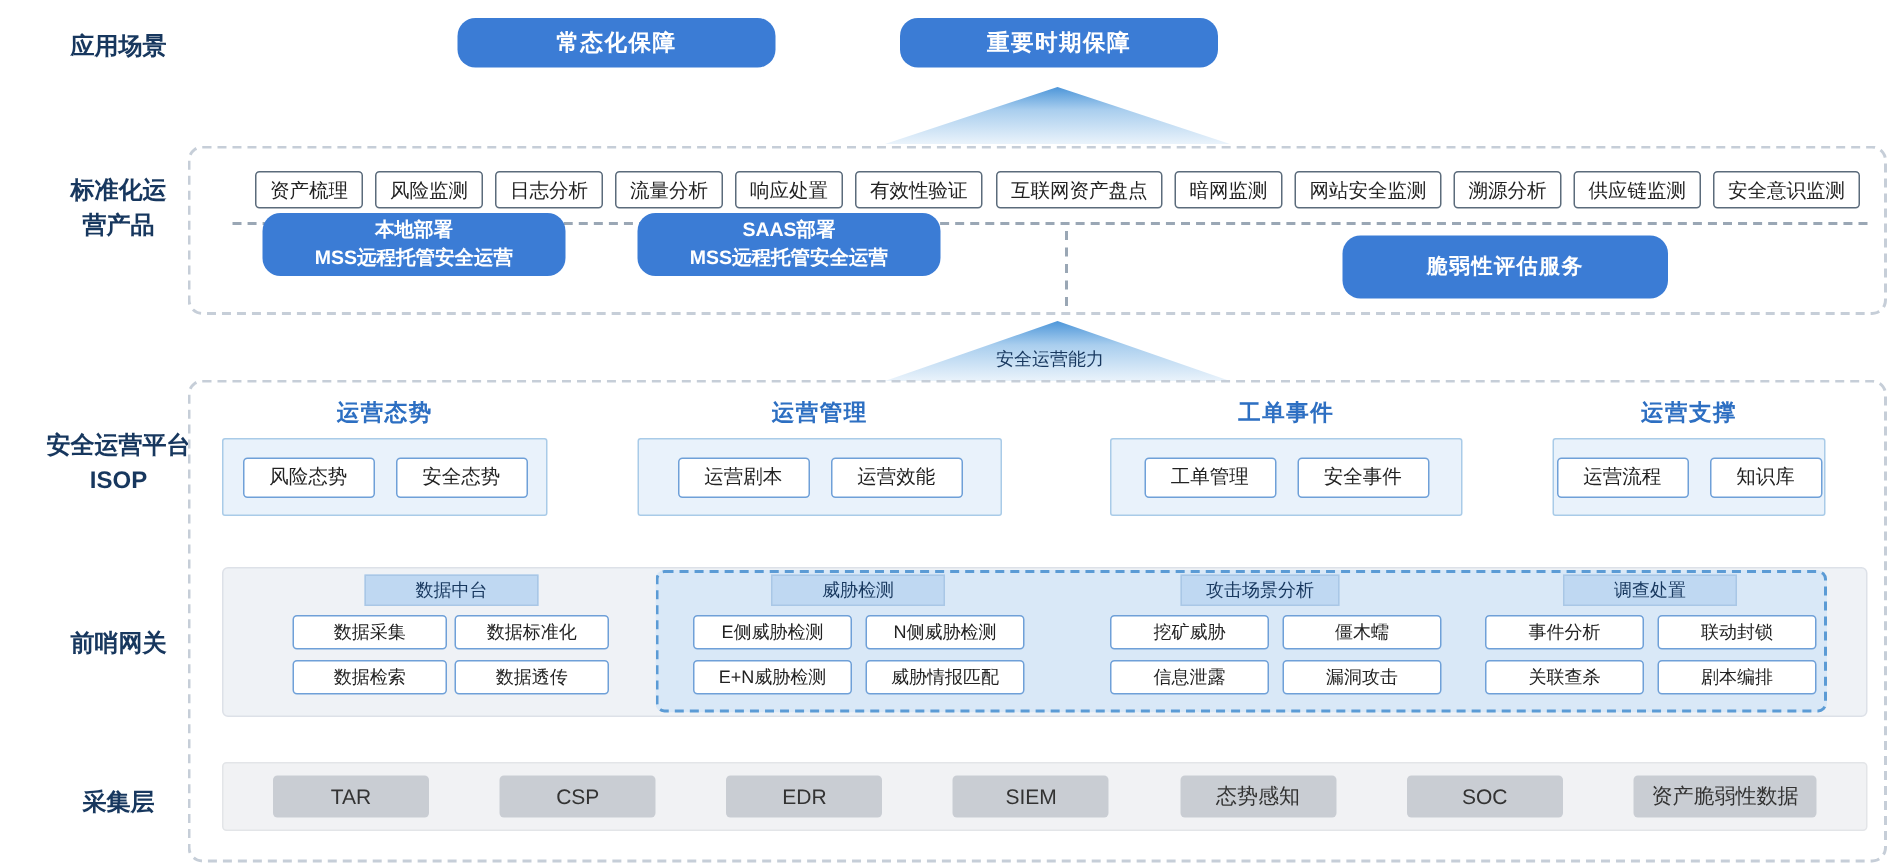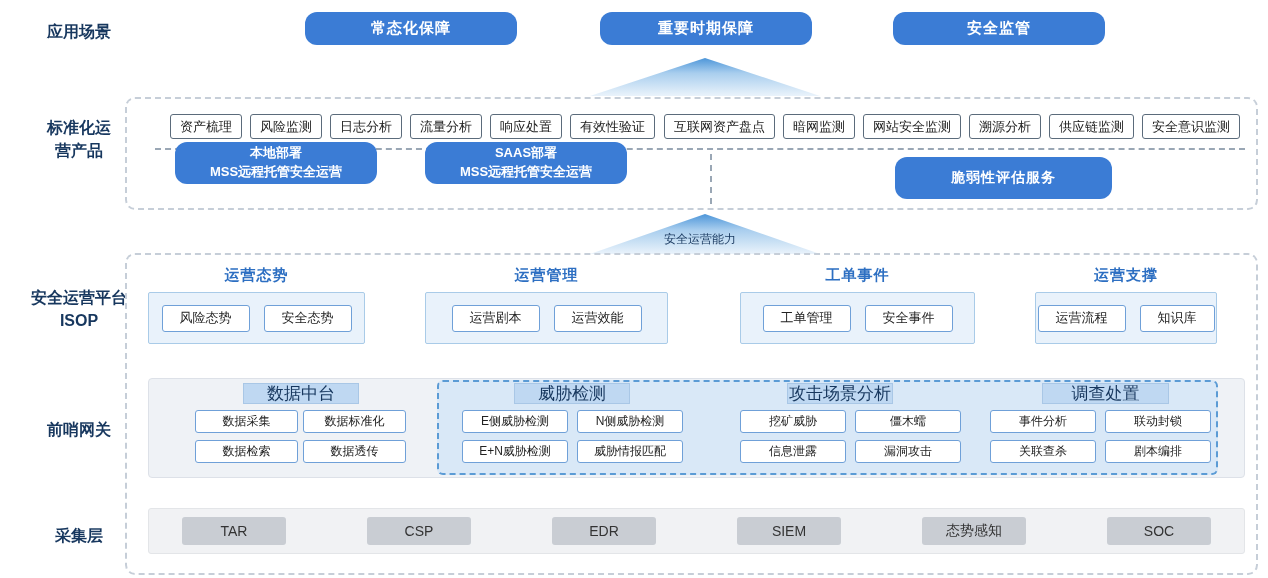--- a/index.html
+++ b/index.html
@@ -37,21 +37,21 @@
   .isop-box { height:52px; background:#E9F2FB; border:1px solid #A9CBE8; border-radius:2px;
               display:flex; align-items:center; justify-content:center; gap:14px; }
   .isop-btn { background:#ffffff; border:1px solid #6FA0D8; border-radius:3px; height:27px;
               padding:0 17px; display:flex; align-items:center; font-size:13px; color:#222222; white-space:nowrap; }
 
   .gw-container { position:absolute; left:148px; top:378px; width:1097px; height:100px;
                   background:#EFF2F6; border:1px solid #DDE1E8; border-radius:4px; }
   .gw-dashed { position:absolute; left:437px; top:380px; width:781px; height:95px;
                border:2px dashed #5B9BD5; background:#D9E8F7; border-radius:6px; }
   .gw-header { position:absolute; top:383px; height:21px; background:#BFD8F2; border:1px solid #A9C7E6;
-               color:#17375E; font-size:17px; display:flex; align-items:center; justify-content:center; z-index:2; }
+               color:#17375E; font-size:12px; display:flex; align-items:center; justify-content:center; z-index:2; }
   .gw-grid { position:absolute; top:410px; display:grid; row-gap:7px; z-index:2; }
   .gw-btn { background:#ffffff; border:1px solid #6FA0D8; border-radius:3px; height:23px;
             display:flex; align-items:center; justify-content:center; font-size:12px; color:#222222; white-space:nowrap; }
 
   .collect-container { position:absolute; left:148px; top:508px; width:1097px; height:46px;
                        background:#F1F2F4; border:1px solid #E3E5E8; border-radius:3px;
                        display:flex; align-items:center; justify-content:space-between; padding:0 33px; }
   .collect-btn { background:#C9CDD3; border-radius:3px; height:28px; min-width:104px; padding:0 12px;
                  display:flex; align-items:center; justify-content:center; font-size:14px; color:#333333; white-space:nowrap; }
 </style>
@@ -63,21 +63,20 @@
   <div class="layer-label" style="top:20px">应用场景</div>
   <div class="layer-label" style="top:116px">标准化运
 营产品</div>
   <div class="layer-label" style="top:286px">安全运营平台
 ISOP</div>
   <div class="layer-label" style="top:418px">前哨网关</div>
   <div class="layer-label" style="top:524px">采集层</div>
 
   <div class="blue-btn top-btn" style="left:305px">常态化保障</div>
   <div class="blue-btn top-btn" style="left:600px">重要时期保障</div>
-  <div class="blue-btn top-btn" style="left:893px">安全监管</div>
 
   <div class="tri" style="left:590px; top:58px; width:230px; height:38px"></div>
 
   <div class="dashed-box" style="left:125px; top:97px; width:1133px; height:113px"></div>
 
   <div class="small-row" style="left:170px; top:114px">
     <div class="small-box">资产梳理</div>
     <div class="small-box">风险监测</div>
     <div class="small-box">日志分析</div>
     <div class="small-box">流量分析</div>
@@ -161,30 +160,31 @@
   </div>
 
   <div class="gw-header" style="left:787px; width:106px">攻击场景分析</div>
   <div class="gw-grid" style="left:740px; grid-template-columns:106px 106px; column-gap:9px">
     <div class="gw-btn">挖矿威胁</div>
     <div class="gw-btn">僵木蠕</div>
     <div class="gw-btn">信息泄露</div>
     <div class="gw-btn">漏洞攻击</div>
   </div>
 
-  <div class="gw-header" style="left:1042px; width:127px">调查处置</div>
+  <div class="gw-header" style="left:1042px; width:116px">调查处置</div>
   <div class="gw-grid" style="left:990px; grid-template-columns:106px 106px; column-gap:9px">
     <div class="gw-btn">事件分析</div>
     <div class="gw-btn">联动封锁</div>
     <div class="gw-btn">关联查杀</div>
     <div class="gw-btn">剧本编排</div>
   </div>
 
   <div class="collect-container">
     <div class="collect-btn">TAR</div>
     <div class="collect-btn">CSP</div>
     <div class="collect-btn">EDR</div>
     <div class="collect-btn">SIEM</div>
     <div class="collect-btn">态势感知</div>
     <div class="collect-btn">SOC</div>
+    <div class="collect-btn">资产脆弱性数据</div>
   </div>
 
 </div>
 
 </body></html>

